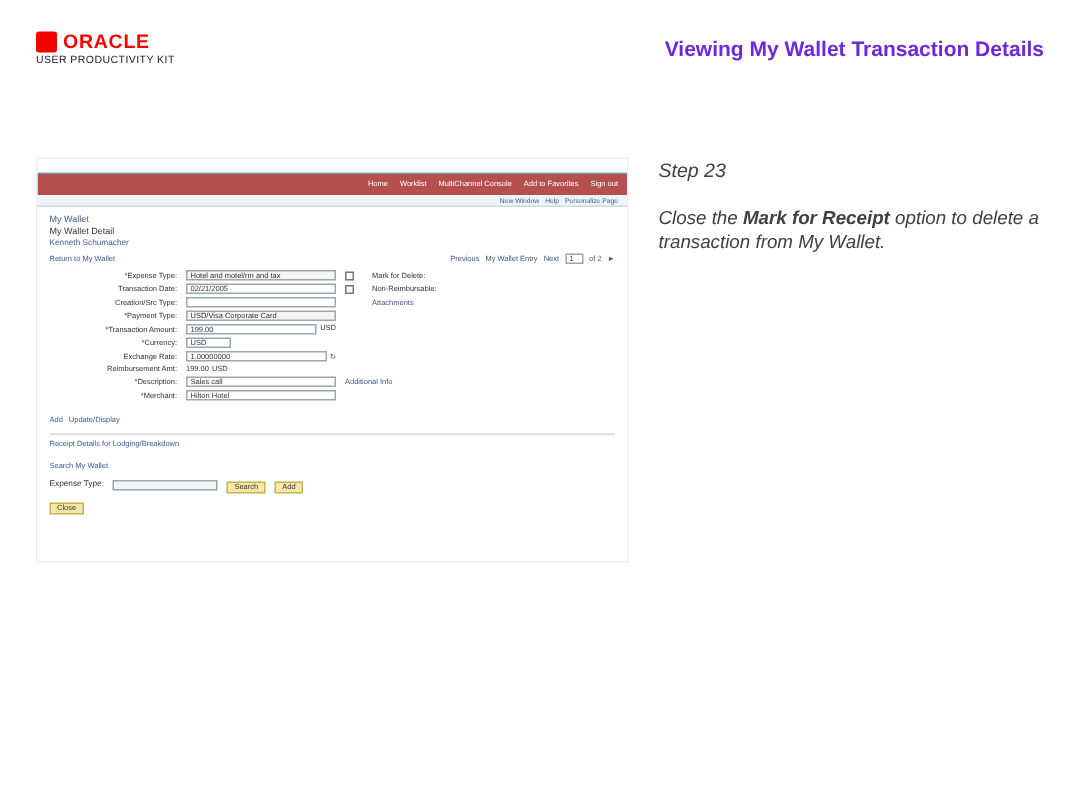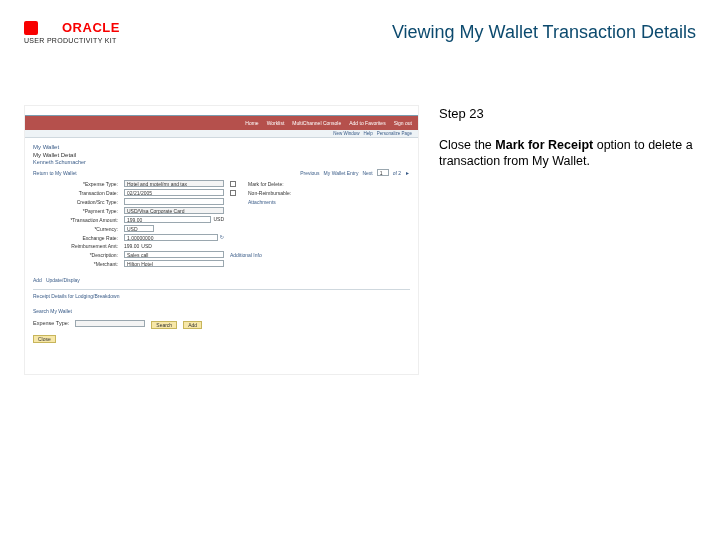--- a/index.html
+++ b/index.html
@@ -15,25 +15,25 @@
   .header {
     position: absolute;
     top: 20px;
     left: 24px;
     right: 24px;
     display: flex;
     justify-content: space-between;
     align-items: center;
   }
   .logo-block { display: flex; flex-direction: column; gap: 2px; }
-  .logo-row { display: flex; align-items: center; gap: 24px; }
+  .logo-row { display: flex; align-items: center; gap: 4px; }
   .logo-dot { width: 14px; height: 14px; background:#f80000; border-radius:2px; display:inline-block; }
   .logo-word { color:#f80000; font-weight:bold; font-size:13px; letter-spacing:0.5px; }
   .logo-sub { font-size:7px; letter-spacing:0.3px; color:#222; }
-  .title { font-size:18px; color:#0c4a6e; }
+  .title { font-size:14px; color:#6d28d9;font-weight:bold; }
   
   .content {
     position:absolute;
     top:105px;
     left:24px;
     right:24px;
     display:flex;
     gap:20px;
   }
   .screenshot {
@@ -41,21 +41,22 @@
     height:270px;
     background:#fff;
     border:1px solid #eee;
     position:relative;
     overflow:hidden;
   }
   .right-panel {
     flex:1;
     font-size:12.5px;
     line-height:1.35;
-    color:#000000;
+    color:#404040;
+    font-style:italic;
   }
   .right-panel p { margin-bottom:14px; }
   .step { font-size:13px; margin-bottom:18px; }
   .bold { font-weight:bold; }
 
   
   .ss-top {
     background:#fff; height:10px; border-bottom:1px solid #7a9db0;
   }
   .ss-nav {

